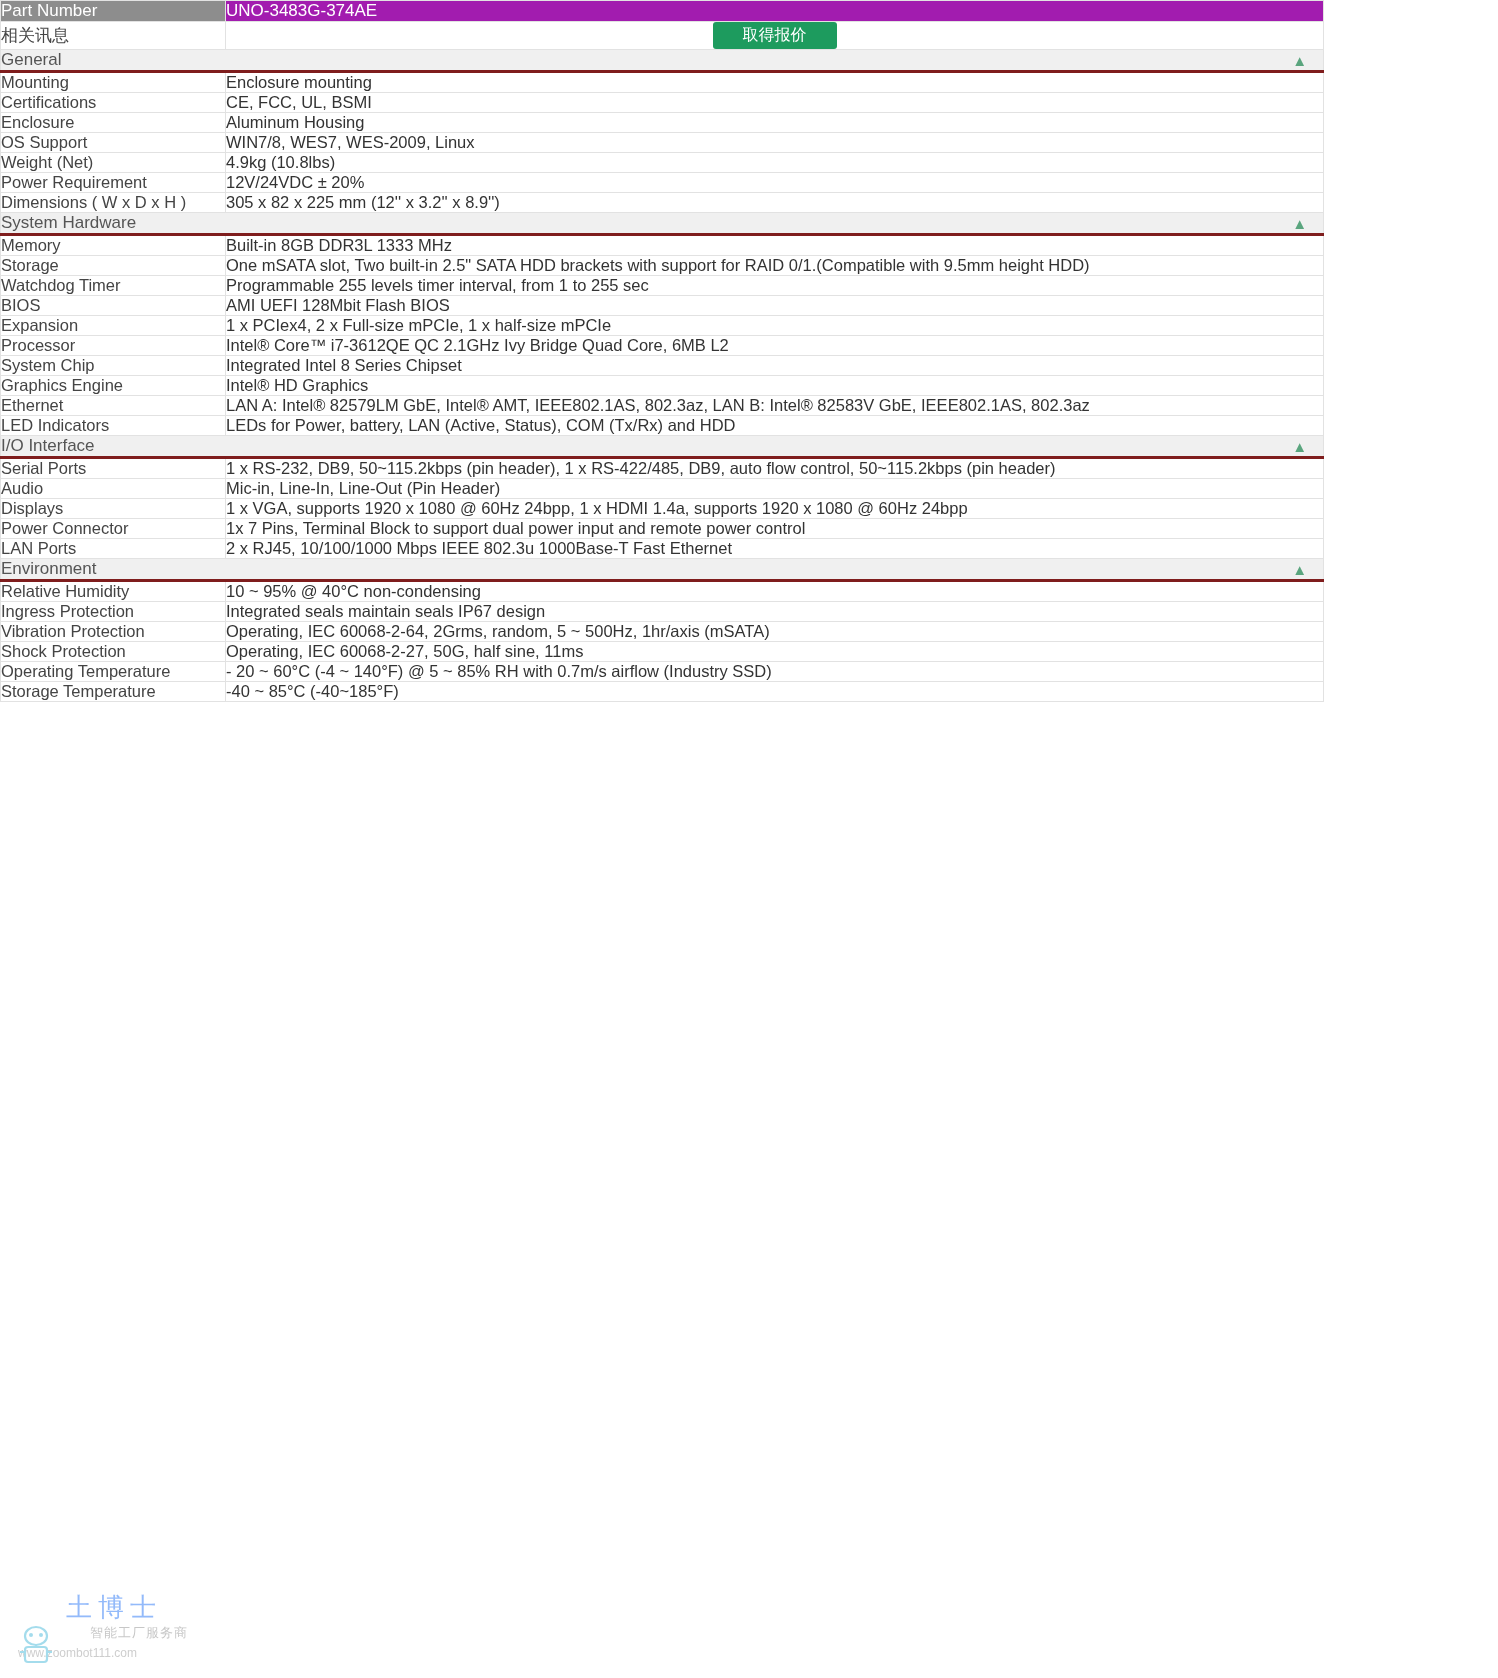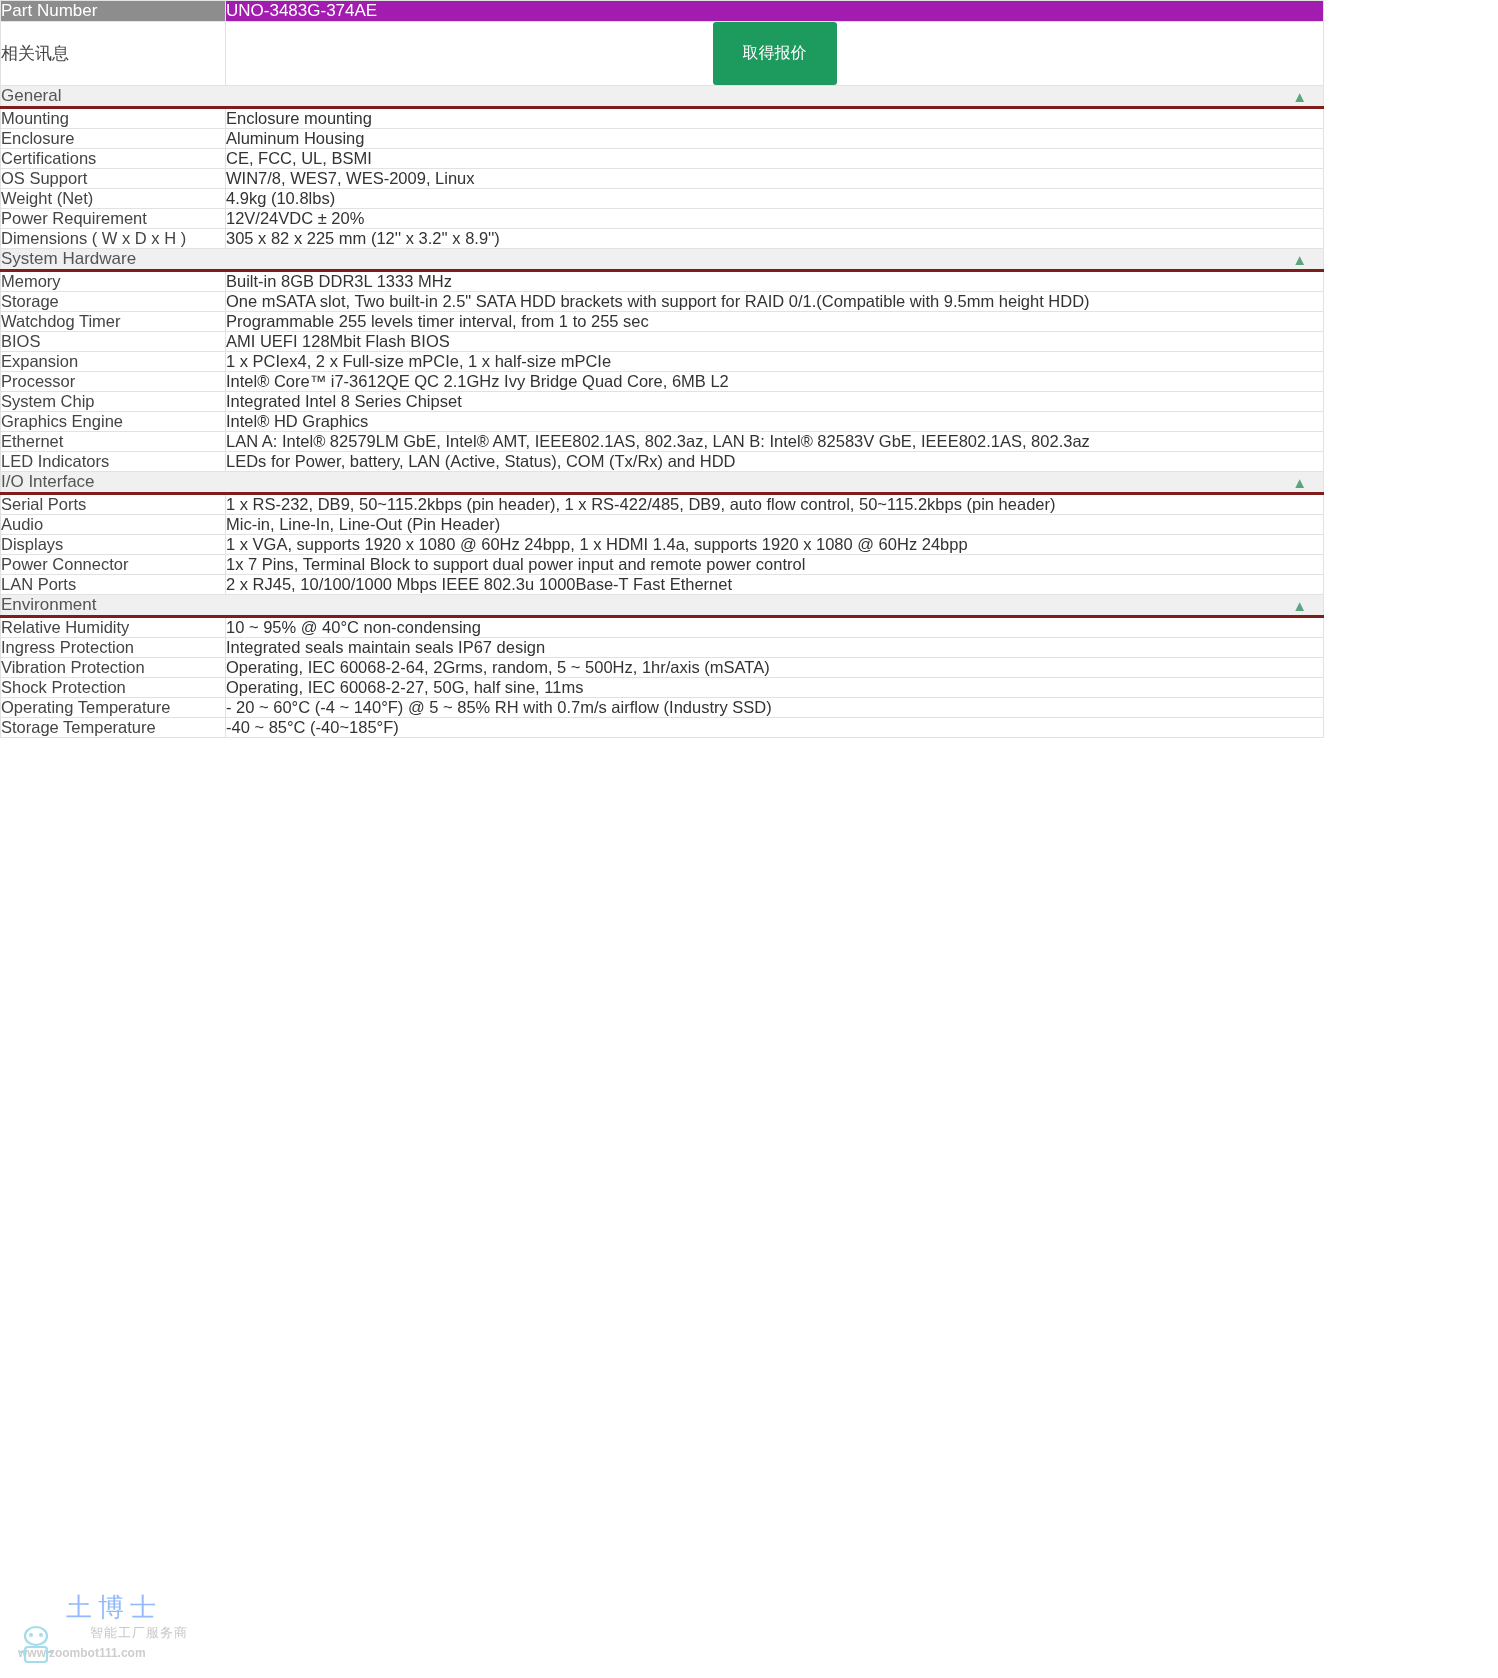--- a/index.html
+++ b/index.html
@@ -53,21 +53,21 @@
     text-align: center;
     padding: 16px 14px;
   }
   .quote-btn {
     display: inline-block;
     background: #1d9b5e;
     color: #ffffff;
     font-size: 16px;
     border: none;
     border-radius: 3px;
-    padding: 21px 30px;
+    padding: 3px 30px;
     cursor: pointer;
     font-family: "Liberation Sans", sans-serif;
   }
   
   .section-row td {
     background: #f0f0f0;
     border-top: 1px solid #dcdcdc;
     border-bottom: 3px solid #7f1d1d;
   }
   .section-cell {
@@ -122,21 +122,20 @@
     color: #9a9a9a;
     letter-spacing: 1px;
     margin-left: 24px;
   }
   .wm-text-url {
     position: absolute;
     left: 10px;
     top: 62px;
     font-size: 12px;
     color: #a5a5a5;
-    font-weight: bold;
   }
   .wm-mark {
     position: absolute;
     left: 4px;
     top: 38px;
     width: 48px;
     height: 44px;
   }
 </style>
 </head>
@@ -163,26 +162,26 @@
       <td class="section-cell" colspan="2">
         <span>General</span>
         <span class="chevron">▲</span>
       </td>
     </tr>
     <tr>
         <td class="k">Mounting</td>
         <td class="v">Enclosure mounting</td>
       </tr>
     <tr>
+        <td class="k">Certifications</td>
+        <td class="v">CE, FCC, UL, BSMI</td>
+      </tr>
+    <tr>
         <td class="k">Enclosure</td>
         <td class="v">Aluminum Housing</td>
-      </tr>
-    <tr>
-        <td class="k">Certifications</td>
-        <td class="v">CE, FCC, UL, BSMI</td>
       </tr>
     <tr>
         <td class="k">OS Support</td>
         <td class="v">WIN7/8, WES7, WES-2009, Linux</td>
       </tr>
     <tr>
         <td class="k">Weight (Net)</td>
         <td class="v">4.9kg (10.8lbs)</td>
       </tr>
     <tr>

